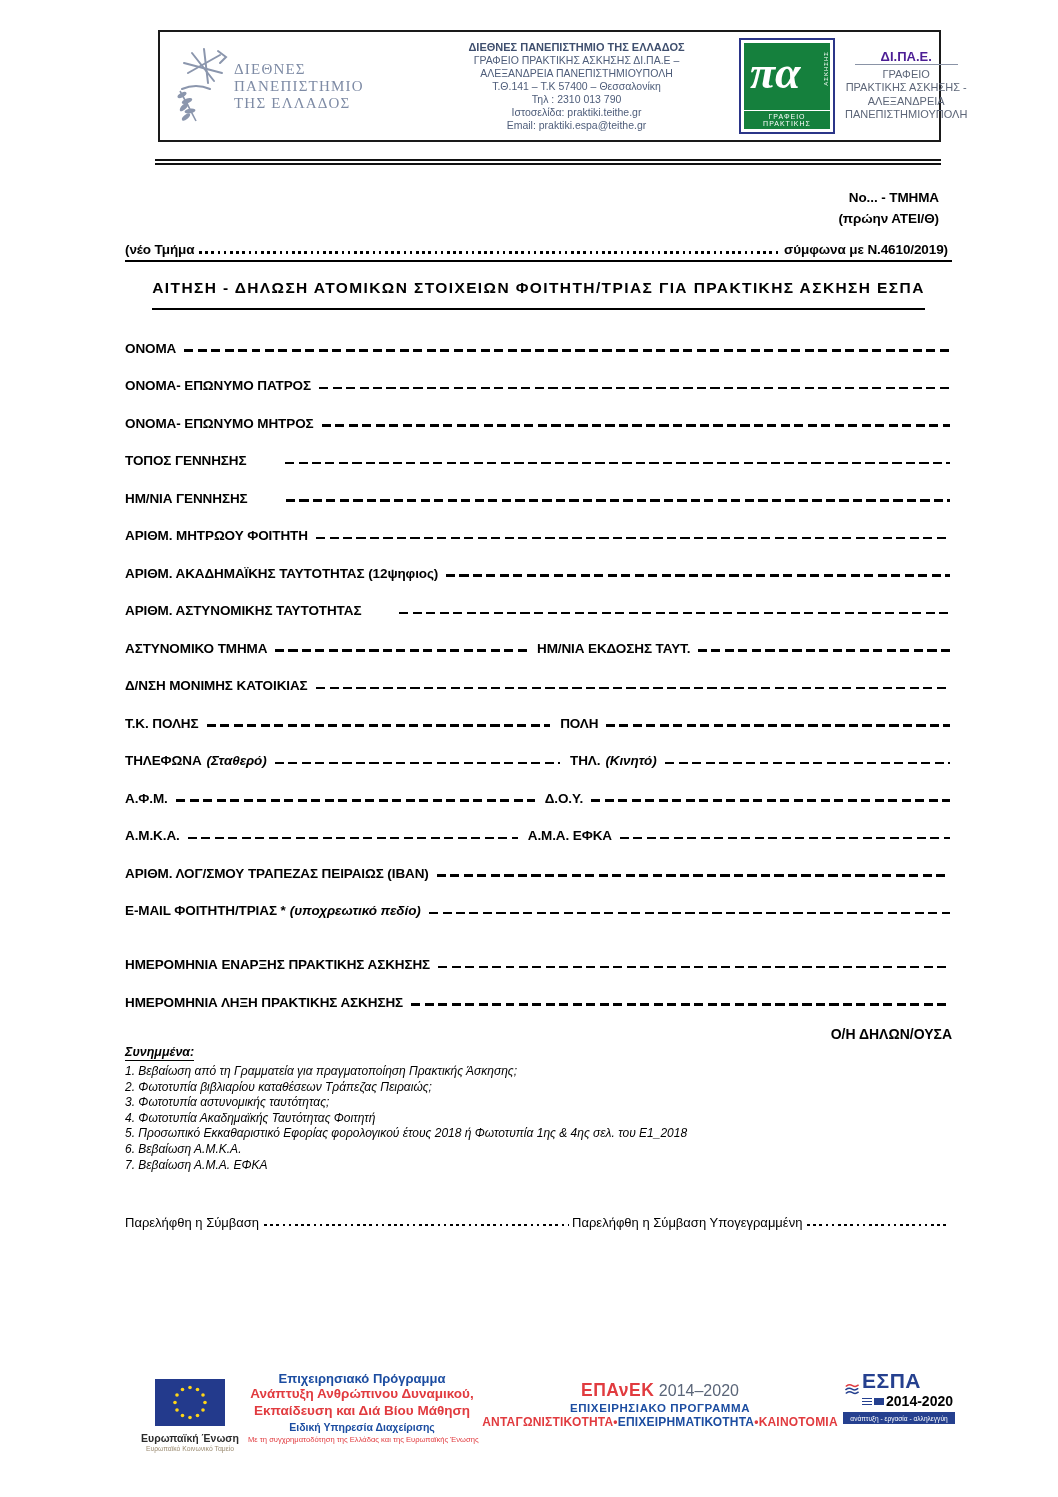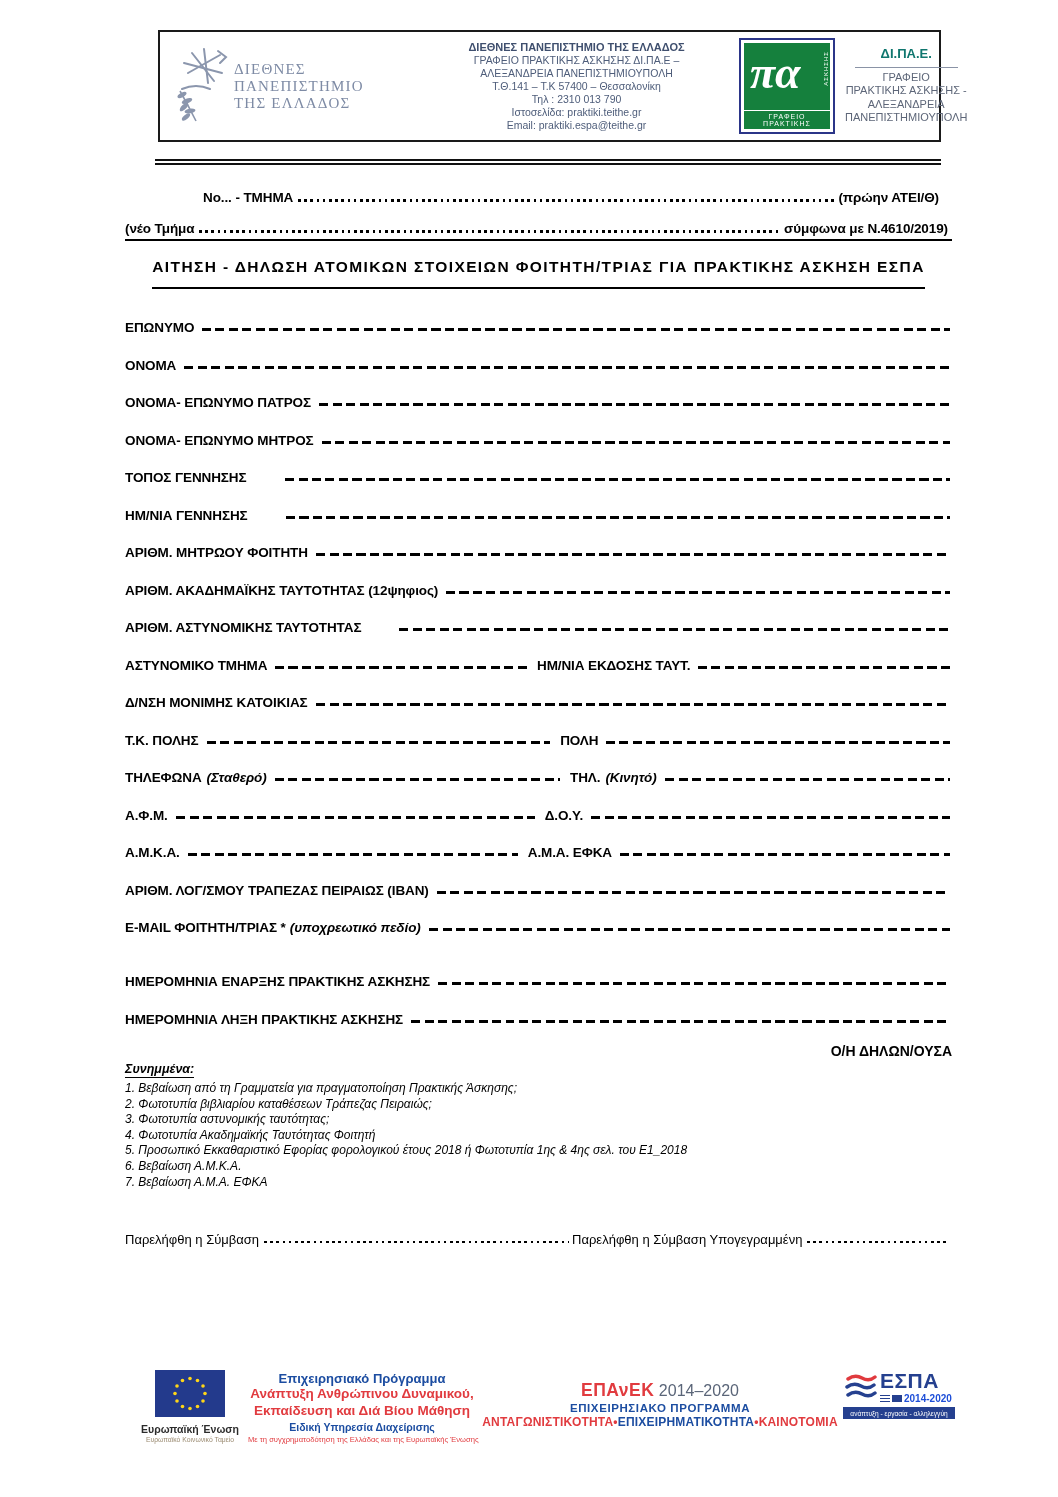--- a/index.html
+++ b/index.html
@@ -25,29 +25,29 @@
   .hdr-center .b1 { font-weight:700; font-size:11px; color:#3f4f6e; }
   .pa-outer { flex:0 0 auto; border:2px solid #2b3588; background:#fff; padding:3px; }
   .pa-inner { position:relative; width:86px; height:86px; background:#15803d; overflow:hidden; }
   .pa-glyph { position:absolute; left:6px; top:2px; color:#fff; font-family:"Liberation Serif", serif;
               font-style:italic; font-weight:700; font-size:46px; line-height:56px; }
   .pa-side { position:absolute; right:1px; top:8px; color:#fff; font-size:6px; letter-spacing:1px;
              writing-mode:vertical-rl; transform:rotate(180deg); }
   .pa-bottom { position:absolute; left:0; right:0; bottom:2px; text-align:center; color:#fff;
                font-size:7px; letter-spacing:1px; border-top:1px solid #fff; padding-top:2px; }
   .dipae-block { flex:1; text-align:center; color:#5d6678; font-size:11px; line-height:13.5px; }
-  .dipae-title { display:inline-block; font-weight:700; font-size:13px; color:#0f766e;
-                 border-bottom:1.5px solid #8a93a6; padding:0 26px 6px; margin-bottom:3px; }
+  .dipae-title { display:inline-block; font-weight:700; font-size:13px; color:#4c1d95;
+                 border-bottom:1.5px solid #8a93a6; padding:0 26px 0; margin-bottom:3px; }
 
   .double-rule { margin:17px 0 0 30px; width:786px; height:6px;
                  border-top:2.5px solid #111; border-bottom:2px solid #111; }
 
   
   .introline { display:flex; align-items:flex-end; font-weight:700; font-size:14px; }
-  .intro1 { margin-top:25px; padding-left:78px; padding-right:13px; }
+  .intro1 { margin-top:25px; padding-left:78px; padding-right:13px;flex-direction:column; }
   .intro2 { margin-top:16px; border-bottom:2px solid #000; padding-bottom:3px; padding-right:4px; }
   .title-wrap { margin-top:17px; text-align:center; }
   .doc-title { display:inline-block; font-weight:700; font-size:15.5px; letter-spacing:1.4px;
                border-bottom:2.5px solid #000; padding-bottom:11px; white-space:nowrap; }
 
   
   .form { margin-top:25px; }
   .row { display:flex; align-items:flex-end; height:21px; margin-bottom:16.5px; }
   .lbl { font-weight:700; font-size:13.5px; white-space:nowrap; letter-spacing:-0.1px; }
   .lbl .it, .it { font-style:italic; }
@@ -67,21 +67,21 @@
   .att-head { display:inline-block; font-weight:700; font-style:italic; font-size:12.5px;
               border-bottom:1.8px solid #000; padding-bottom:1px; margin-bottom:3px; }
   .att-item { font-style:italic; line-height:15.6px; }
 
   .received { margin-top:42px; display:flex; align-items:flex-end; font-size:13px; }
   .received .dots { margin-bottom:4px; }
   .received .d1 { flex:0 0 305px; }
 
   
   .footer { position:absolute; left:0; top:1368px; width:1058px; height:90px; }
-  .eu-block { position:absolute; left:138px; top:2px; width:104px; text-align:center; }
+  .eu-block { position:absolute; left:138px; top:11px; width:104px; text-align:center; }
   .eu-name { font-weight:700; font-size:10.5px; color:#2b2b2b; margin-top:2px; white-space:nowrap; }
   .eu-fund { font-size:6.8px; color:#9a8a70; margin-top:1px; white-space:nowrap; }
 
   .program-block { position:absolute; left:248px; top:3px; width:228px; text-align:center; }
   .pg1 { color:#1c4da1; font-weight:700; font-size:13px; }
   .pg-red { color:#e13b3f; font-weight:700; font-size:13.5px; line-height:16.5px; }
   .pg4 { color:#1c4da1; font-weight:700; font-size:10.5px; margin-top:2px; }
   .pg5 { color:#e13b3f; font-size:7.6px; margin-top:2px; white-space:nowrap; }
 
   .epanek-block { position:absolute; left:470px; top:12px; width:380px; text-align:center; }
@@ -90,21 +90,21 @@
   .ep1 .ep-years { color:#5a6578; font-size:16px; font-weight:400; }
   .ep2 { color:#1c4da1; font-weight:700; font-size:11.5px; letter-spacing:0.6px; margin-top:1px; }
   .ep3 { font-weight:700; font-size:12px; letter-spacing:0.2px; margin-top:1px; white-space:nowrap; }
   .ep3 .red { color:#e13b3f; } .ep3 .blue { color:#1c4da1; }
 
   .espa-block { position:absolute; left:843px; top:1px; width:112px; }
   .espa-top { display:flex; align-items:center; gap:3px; padding:2px 2px 1px 2px; }
   .espa-right { text-align:left; }
   .espa-name { color:#25408f; font-weight:700; font-size:21px; line-height:20px; letter-spacing:0.5px; }
   .espa-years { display:flex; align-items:center; gap:2px; margin-top:2px; }
-  .espa-years .yrs { color:#1d4ed8; font-weight:700; font-size:10px; white-space:nowrap; }
+  .espa-years .yrs { color:#000000; font-weight:700; font-size:14px; white-space:nowrap; }
   .flagchip { width:10px; height:7px; display:inline-block; }
   .espa-bar { margin-top:2px; background:#25408f; color:#fff; font-size:6.6px; text-align:center;
               padding:2.5px 0; white-space:nowrap; }
 </style>
 </head>
 <body>
 
 <div class="page">
   <div class="content">
 
@@ -175,24 +175,20 @@
       <span class="dots"></span>
       <span class="lbl">σύμφωνα με Ν.4610/2019)</span>
     </div>
 
     <div class="title-wrap">
       <span class="doc-title">ΑΙΤΗΣΗ - ΔΗΛΩΣΗ ΑΤΟΜΙΚΩΝ ΣΤΟΙΧΕΙΩΝ ΦΟΙΤΗΤΗ/ΤΡΙΑΣ ΓΙΑ ΠΡΑΚΤΙΚΗΣ ΑΣΚΗΣΗ ΕΣΠΑ</span>
     </div>
 
     <div class="form">
 
-      <div class="row">
-        <span class="lbl">ΕΠΩΝΥΜΟ</span>
-        <span class="fill"></span>
-      </div>
 
       <div class="row">
         <span class="lbl">ΟΝΟΜΑ</span>
         <span class="fill"></span>
       </div>
 
       <div class="row">
         <span class="lbl">ΟΝΟΜΑ- ΕΠΩΝΥΜΟ ΠΑΤΡΟΣ</span>
         <span class="fill"></span>
       </div>

